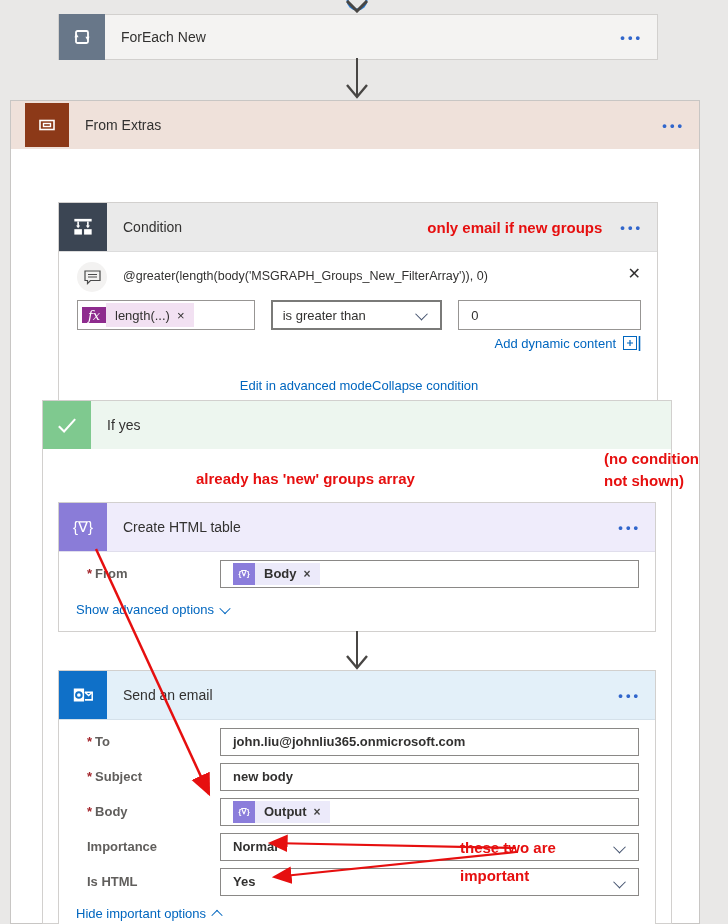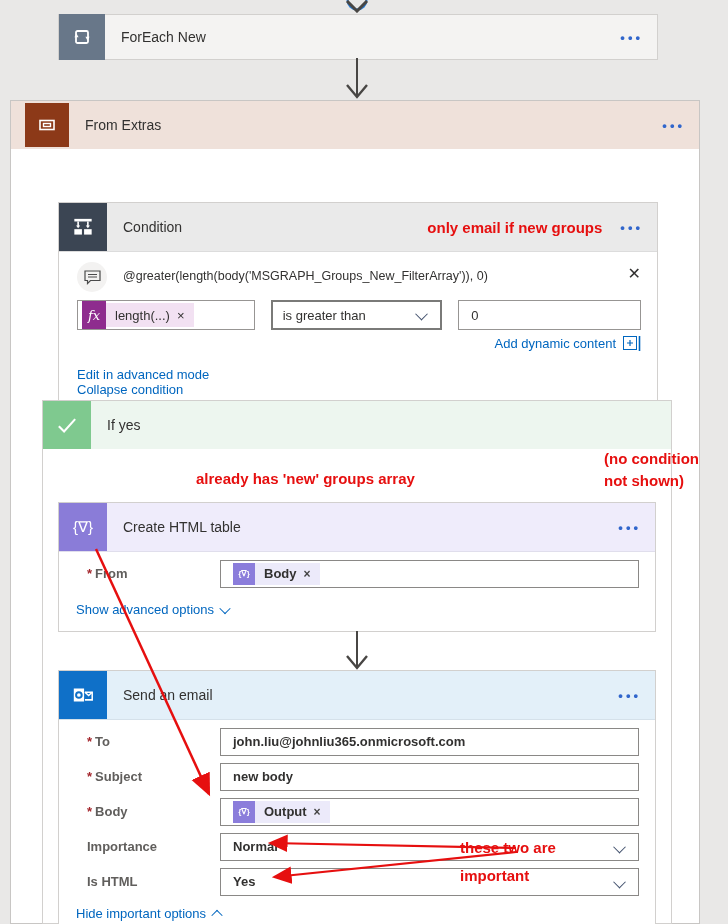--- a/index.html
+++ b/index.html
@@ -43,27 +43,27 @@
   #condition-card .card-icon{background:#3b4553;}
   .cond-body{padding:6px 16px 10px 18px;}
   .expr-row{display:flex;align-items:flex-start;margin-top:4px;}
   .comment-circle{width:30px;height:30px;border-radius:50%;background:#f3f2f1;flex:none;
                   display:flex;align-items:center;justify-content:center;}
   .expr-text{margin:7px 0 0 16px;font-size:12.5px;color:#323130;}
   .close-x{margin-left:auto;font-size:16px;color:#323130;cursor:pointer;padding-top:2px;}
   .operand-row{display:flex;gap:16px;margin-top:8px;}
   .op-box{height:30px;border:1px solid #979593;background:#fff;box-sizing:border-box;display:flex;align-items:center;}
   .box-fx{width:178px;padding-left:4px;}
-  .fx-ic{width:24px;height:28px;background:#8e2c8e;color:#fff;display:flex;align-items:center;justify-content:center;
+  .fx-ic{width:24px;height:16px;background:#8e2c8e;color:#fff;display:flex;align-items:center;justify-content:center;
          font-family:"DejaVu Serif",serif;font-style:italic;font-size:13px;flex:none;}
   .fx-pill{background:#f2e1f2;height:24px;display:flex;align-items:center;gap:7px;padding:0 9px;font-size:13px;}
   .box-oper{width:172px;border:2px solid #7a7a78;padding-left:10px;font-size:13px;position:relative;}
   .box-val{width:183px;padding-left:12px;font-size:13px;}
   .add-dyn-row{display:flex;justify-content:flex-end;align-items:center;gap:7px;margin-top:6px;}
-  .cond-links{display:flex;justify-content:flex-start;margin-top:16px;flex-direction:column;}
+  .cond-links{display:flex;justify-content:center;margin-top:27px;}
   
   #ifyes-card{left:42px;top:400px;width:630px;height:524px;}
   #ifyes-card .card-header{background:#edf6ef;border-bottom:none;}
   #ifyes-card .card-icon{background:#7fc98f;}
   
   #create-card{left:58px;top:502px;width:598px;}
   #create-card .card-header{background:#efecfb;}
   #create-card .card-icon{background:#8a7cd8;color:#fff;font-size:15px;}
   .body-pad{padding:8px 0 12px 0;}
   .adv-link-row{margin:14px 0 2px 17px;display:flex;align-items:center;gap:7px;}

